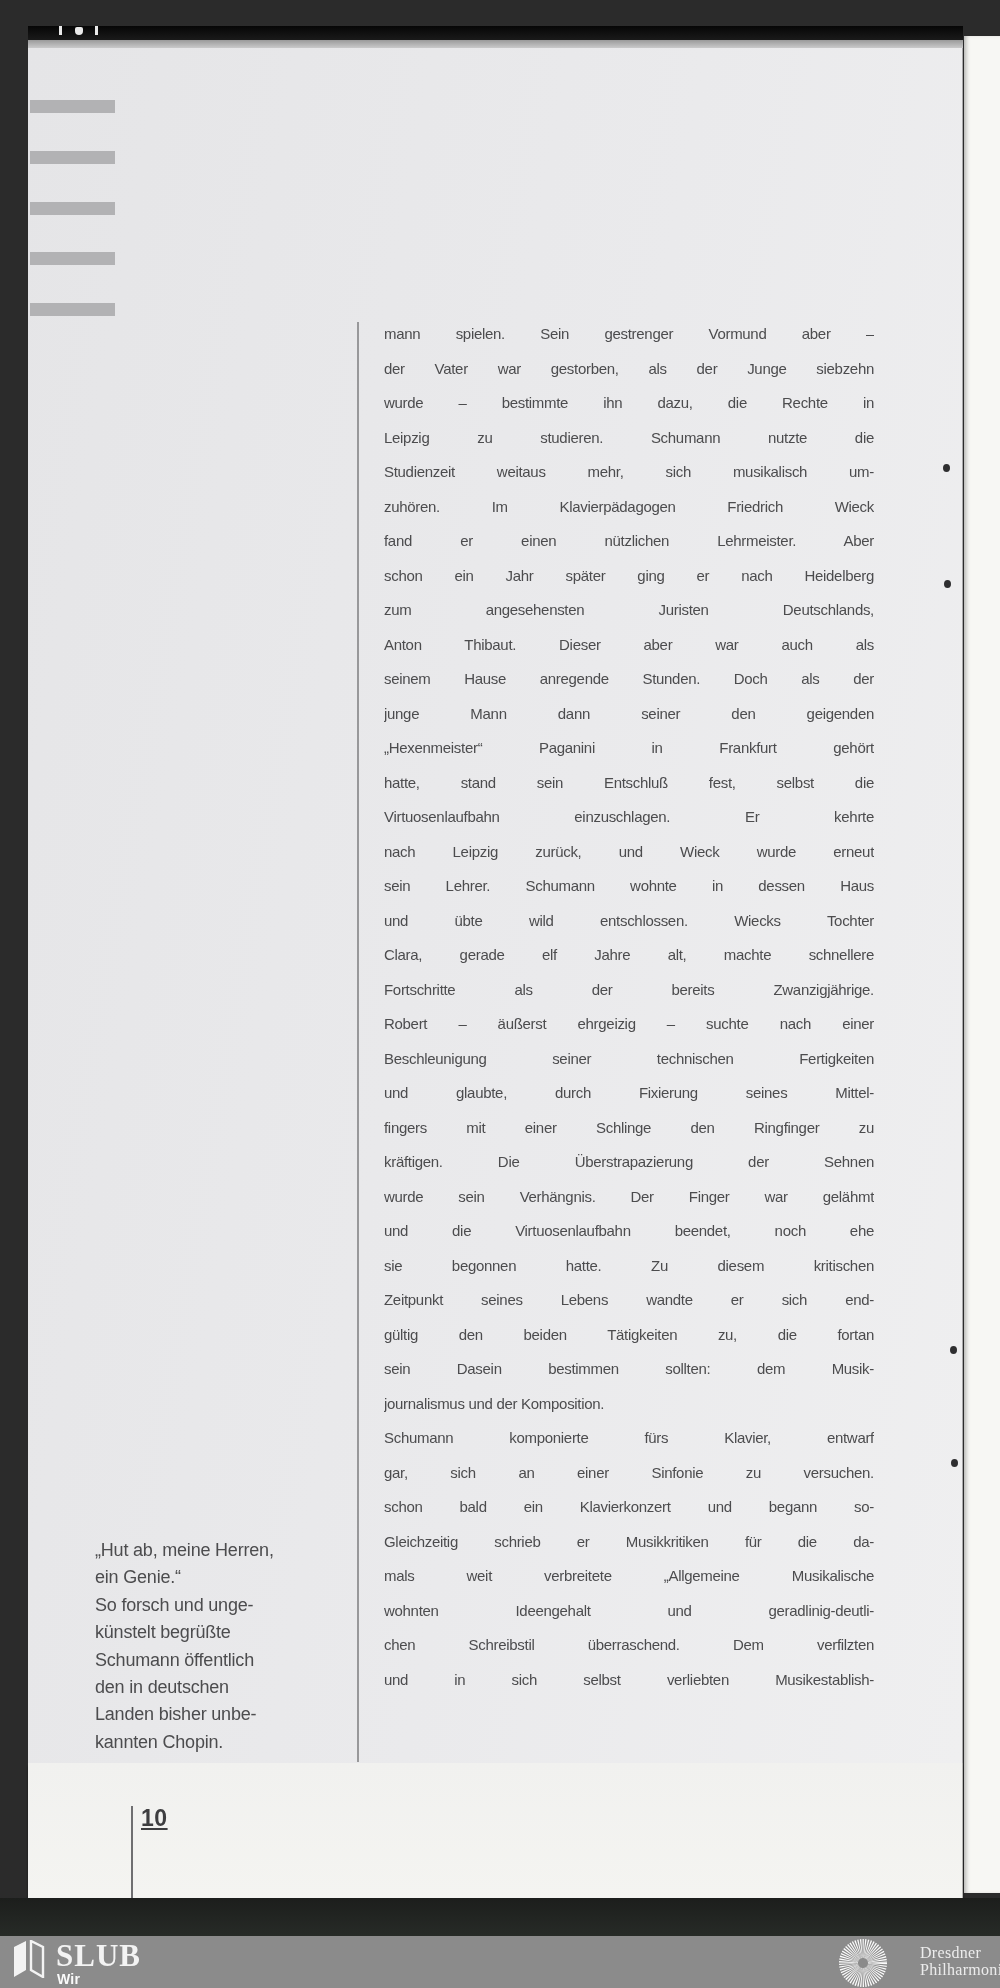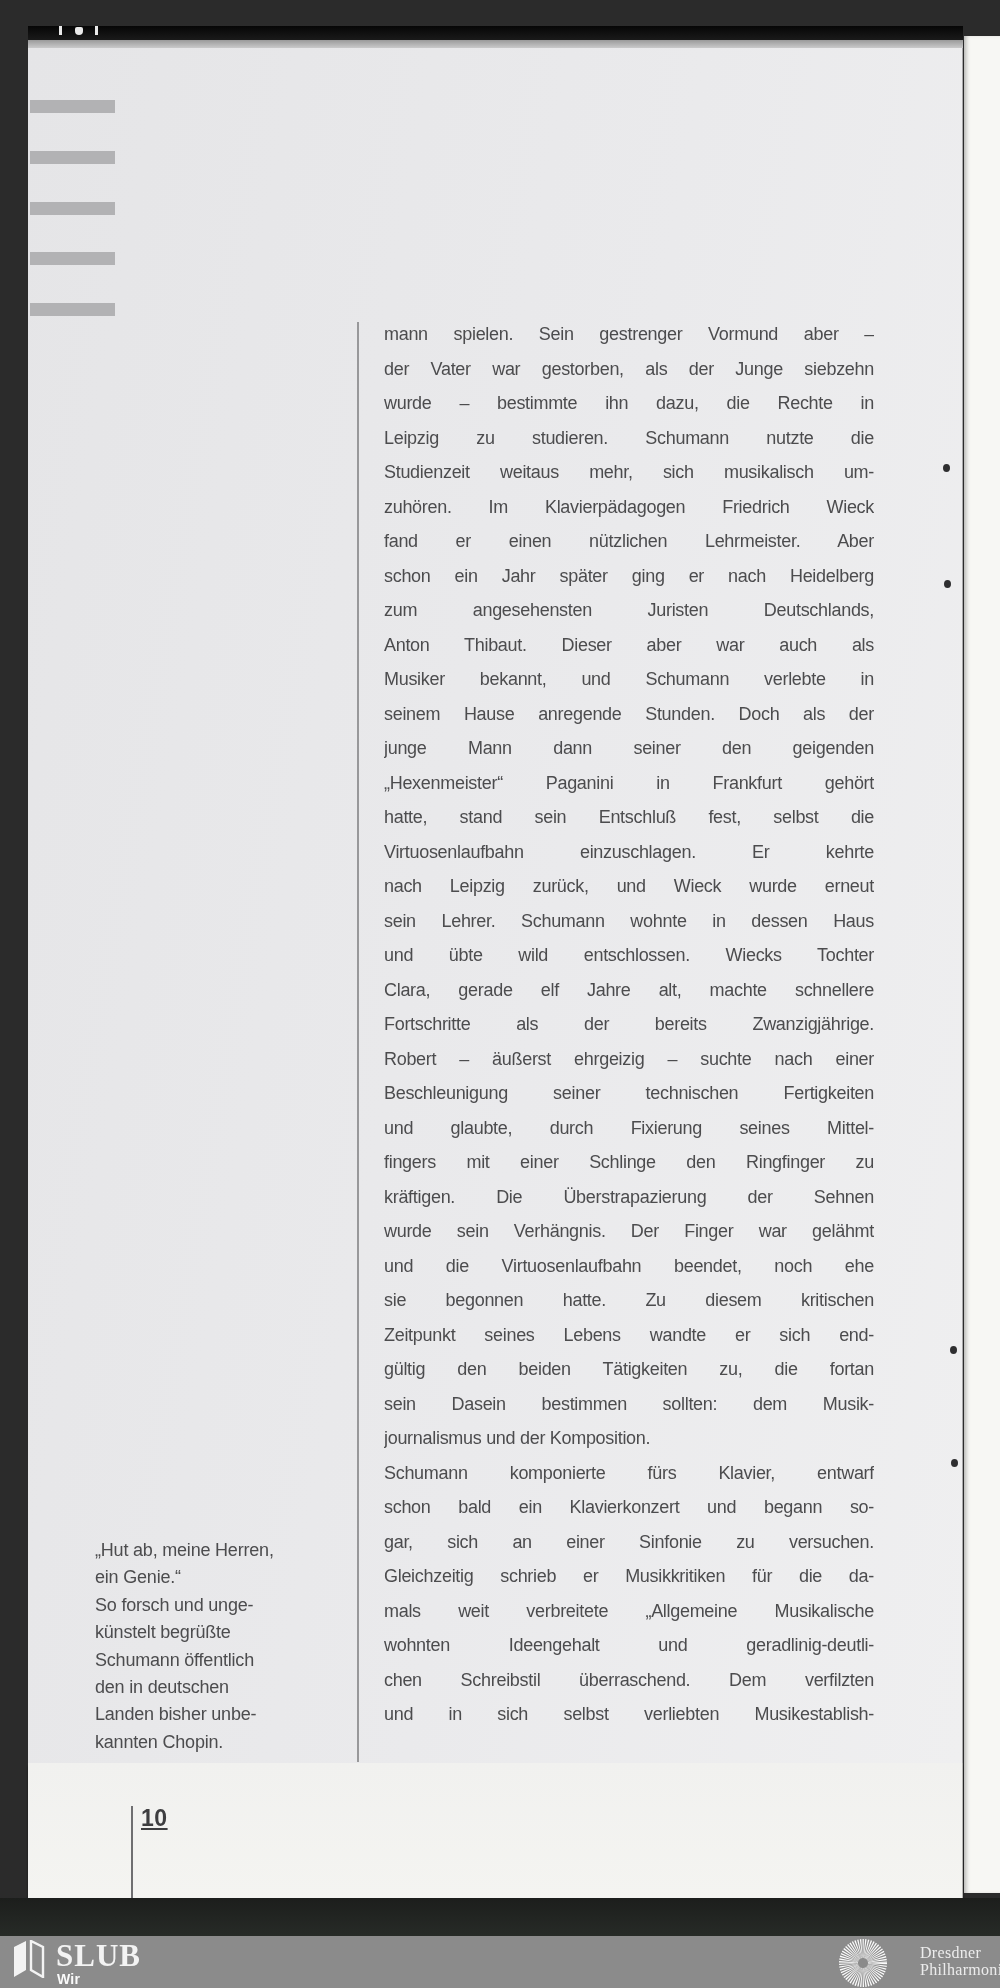--- a/index.html
+++ b/index.html
@@ -26,21 +26,21 @@
   .right-band { position:absolute; left:964px; top:36px; width:36px; height:1857px;
     background:#f7f7f4;
     box-shadow:inset 4px 0 4px -2px rgba(0,0,0,.28); }
   .reg-bar { position:absolute; left:30px; width:85px; height:13px; background:#b2b2b4; }
   .col-rule { position:absolute; left:357px; top:322px; width:2px; height:1440px; background:#98989a; }
   .pagenum-rule { position:absolute; left:131px; top:1806px; width:2px; height:95px; background:#6f6f71; }
   .hole-dot { position:absolute; width:7px; height:8px; border-radius:50%; background:#2e2e30; }
 
   
   .main-text { position:absolute; left:384px; top:317px; width:490px;
-    font-size:18px; line-height:34.5px; letter-spacing:-0.3px; color:#4c4c4e; }
+    font-size:15px; line-height:34.5px; letter-spacing:-0.3px; color:#4c4c4e; }
   .main-text .line { text-align:justify; text-align-last:justify; height:34.5px; overflow:hidden; }
   .main-text .line.no-just { text-align-last:left; }
   .margin-note { position:absolute; left:95px; top:1537px; width:242px;
     font-size:18px; line-height:27.4px; color:#4c4c4e; text-align:left; letter-spacing:-0.2px; }
   .margin-note .mline { height:27.4px; }
   .page-number { position:absolute; left:141px; top:1805px;
     font-size:23px; font-weight:bold; color:#3e3e40; letter-spacing:0.5px;text-decoration:underline; }
 
   
   .footer-dark { position:absolute; left:0; top:1898px; width:1000px; height:38px;
@@ -89,21 +89,20 @@
     <div class="line">mann spielen. Sein gestrenger Vormund aber –</div>
     <div class="line">der Vater war gestorben, als der Junge siebzehn</div>
     <div class="line">wurde – bestimmte ihn dazu, die Rechte in</div>
     <div class="line">Leipzig zu studieren. Schumann nutzte die</div>
     <div class="line">Studienzeit weitaus mehr, sich musikalisch um-</div>
     <div class="line">zuhören. Im Klavierpädagogen Friedrich Wieck</div>
     <div class="line">fand er einen nützlichen Lehrmeister. Aber</div>
     <div class="line">schon ein Jahr später ging er nach Heidelberg</div>
     <div class="line">zum angesehensten Juristen Deutschlands,</div>
     <div class="line">Anton Thibaut. Dieser aber war auch als</div>
-    <div class="line">Musiker bekannt, und Schumann verlebte in</div>
     <div class="line">seinem Hause anregende Stunden. Doch als der</div>
     <div class="line">junge Mann dann seiner den geigenden</div>
     <div class="line">„Hexenmeister“ Paganini in Frankfurt gehört</div>
     <div class="line">hatte, stand sein Entschluß fest, selbst die</div>
     <div class="line">Virtuosenlaufbahn einzuschlagen. Er kehrte</div>
     <div class="line">nach Leipzig zurück, und Wieck wurde erneut</div>
     <div class="line">sein Lehrer. Schumann wohnte in dessen Haus</div>
     <div class="line">und übte wild entschlossen. Wiecks Tochter</div>
     <div class="line">Clara, gerade elf Jahre alt, machte schnellere</div>
     <div class="line">Fortschritte als der bereits Zwanzigjährige.</div>
@@ -113,22 +112,22 @@
     <div class="line">fingers mit einer Schlinge den Ringfinger zu</div>
     <div class="line">kräftigen. Die Überstrapazierung der Sehnen</div>
     <div class="line">wurde sein Verhängnis. Der Finger war gelähmt</div>
     <div class="line">und die Virtuosenlaufbahn beendet, noch ehe</div>
     <div class="line">sie begonnen hatte. Zu diesem kritischen</div>
     <div class="line">Zeitpunkt seines Lebens wandte er sich end-</div>
     <div class="line">gültig den beiden Tätigkeiten zu, die fortan</div>
     <div class="line">sein Dasein bestimmen sollten: dem Musik-</div>
     <div class="line no-just">journalismus und der Komposition.</div>
     <div class="line">Schumann komponierte fürs Klavier, entwarf</div>
+    <div class="line">gar, sich an einer Sinfonie zu versuchen.</div>
     <div class="line">schon bald ein Klavierkonzert und begann so-</div>
-    <div class="line">gar, sich an einer Sinfonie zu versuchen.</div>
     <div class="line">Gleichzeitig schrieb er Musikkritiken für die da-</div>
     <div class="line">mals weit verbreitete „Allgemeine Musikalische</div>
     <div class="line">wohnten Ideengehalt und geradlinig-deutli-</div>
     <div class="line">chen Schreibstil überraschend. Dem verfilzten</div>
     <div class="line">und in sich selbst verliebten Musikestablish-</div>
   </div>
 
 <div class="margin-note">
     <div class="mline">„Hut ab, meine Herren,</div>
     <div class="mline">ein Genie.“</div>

